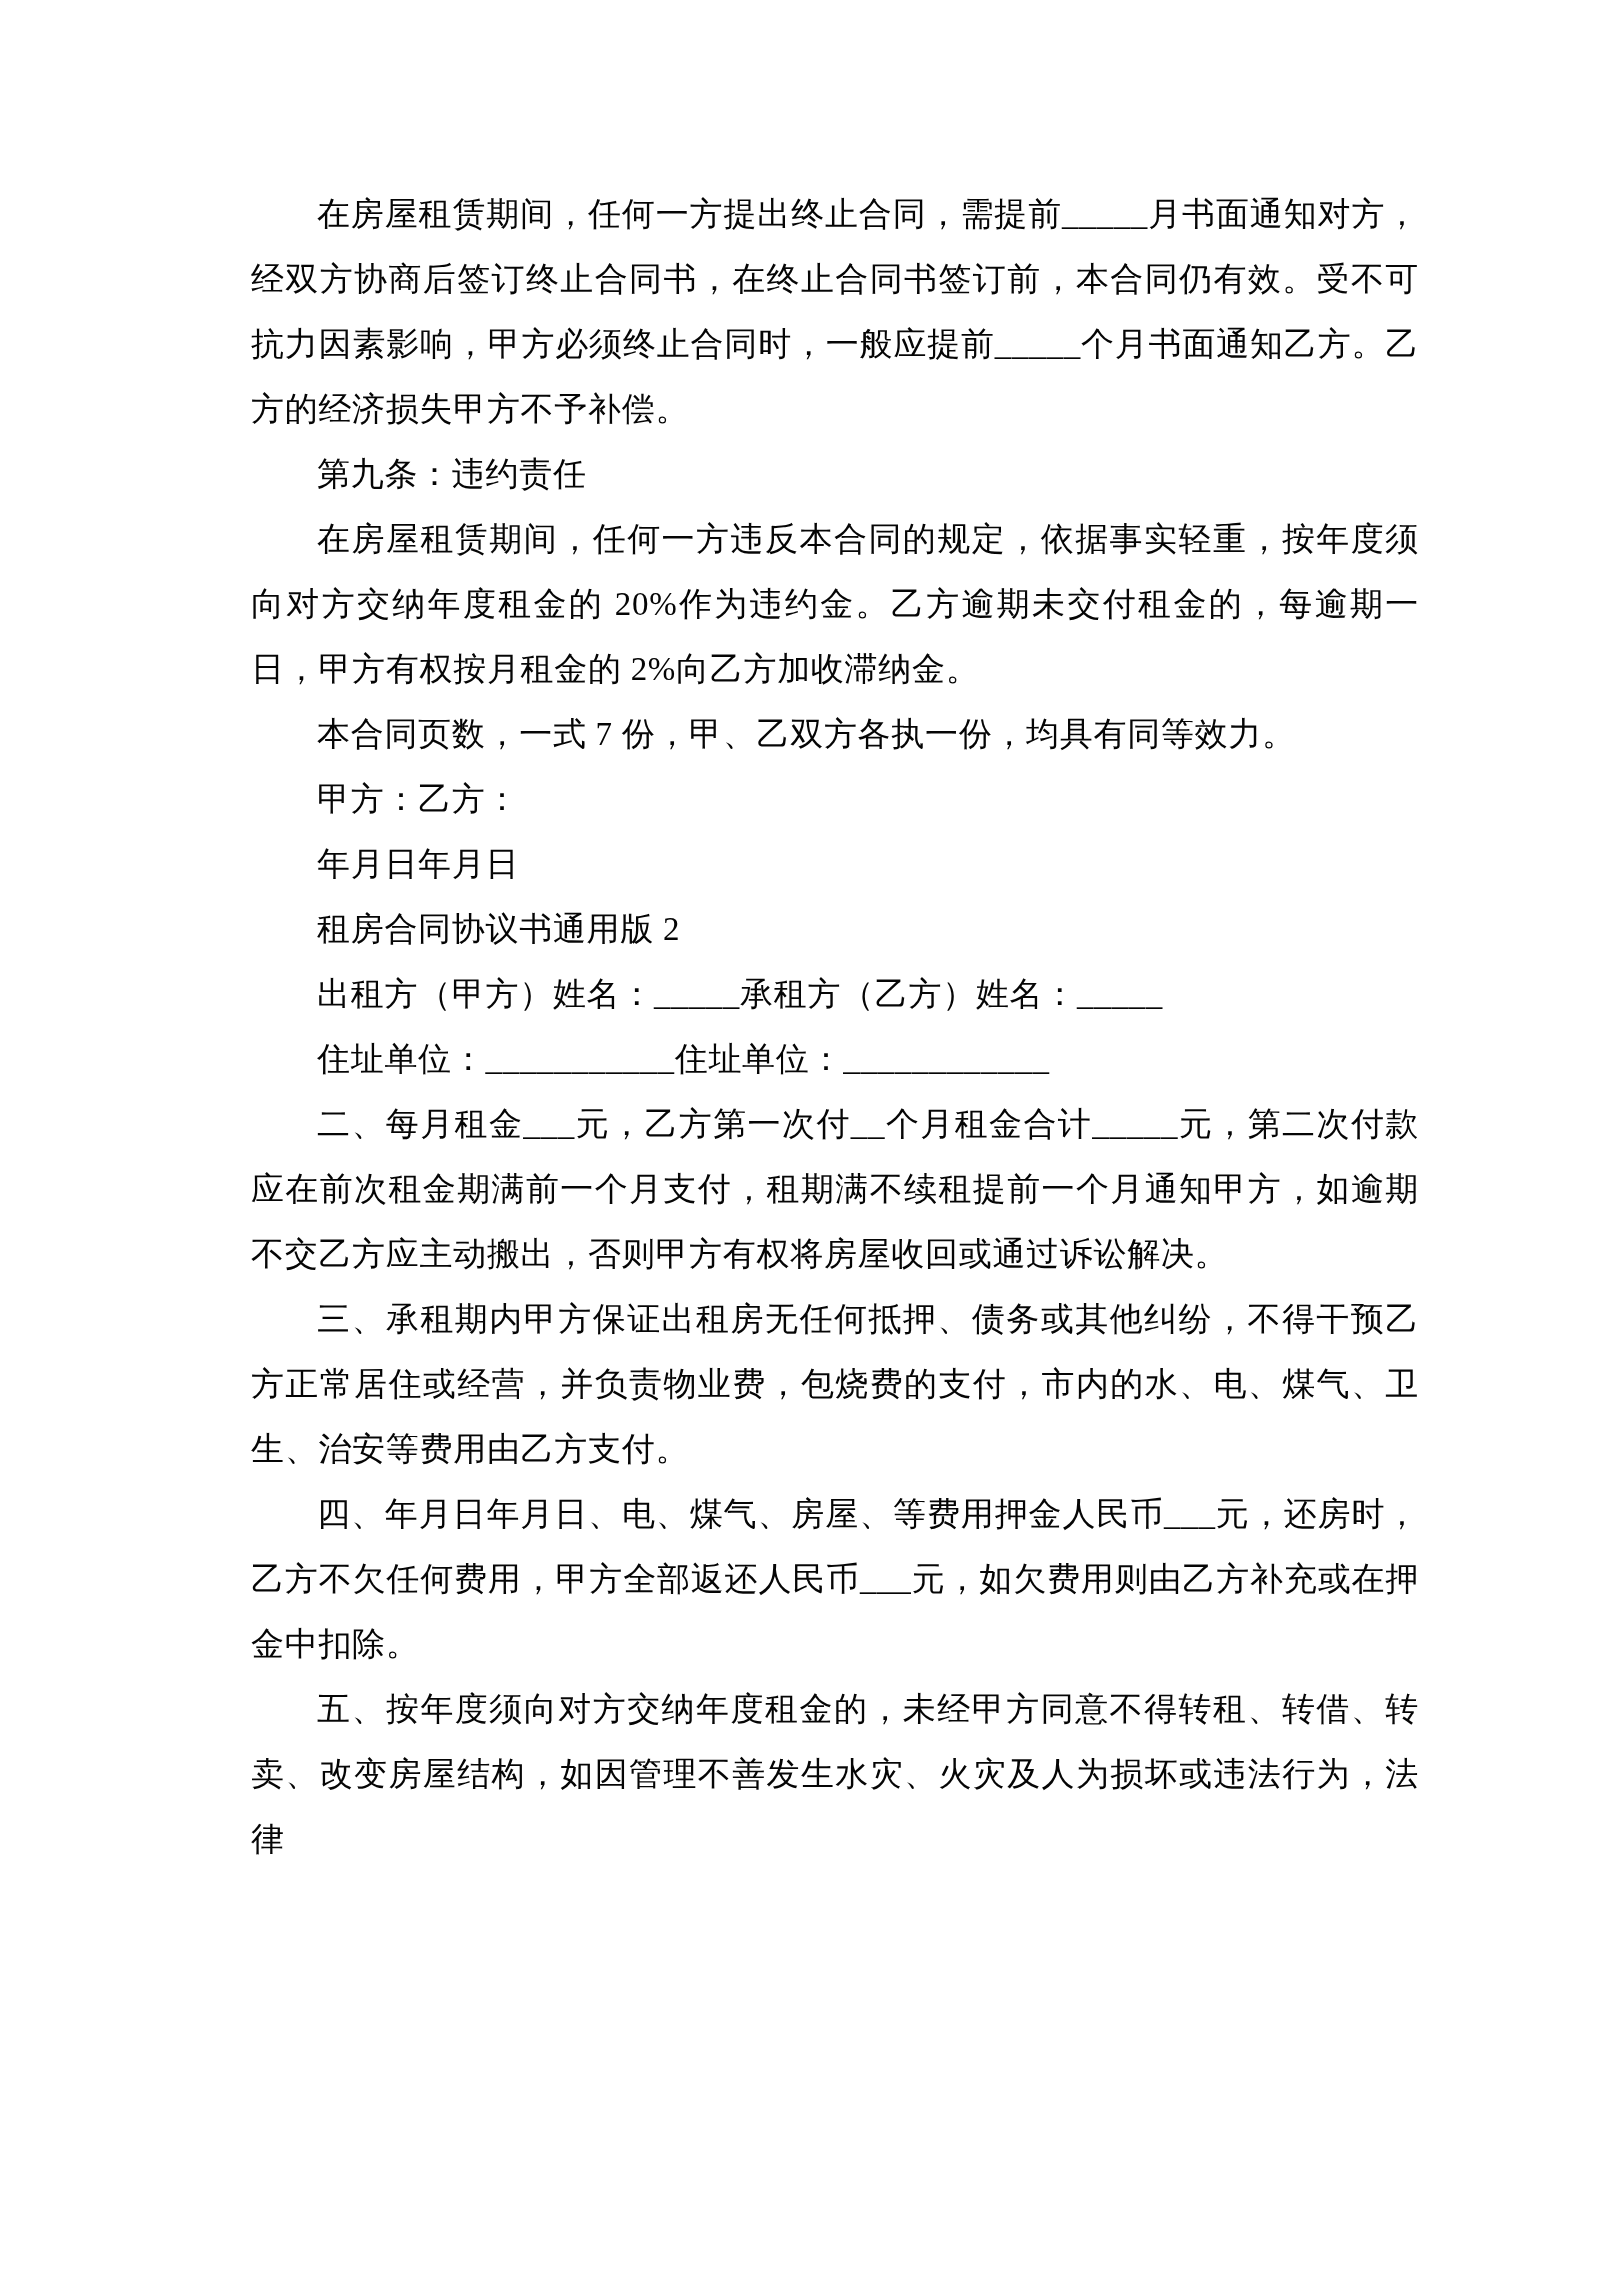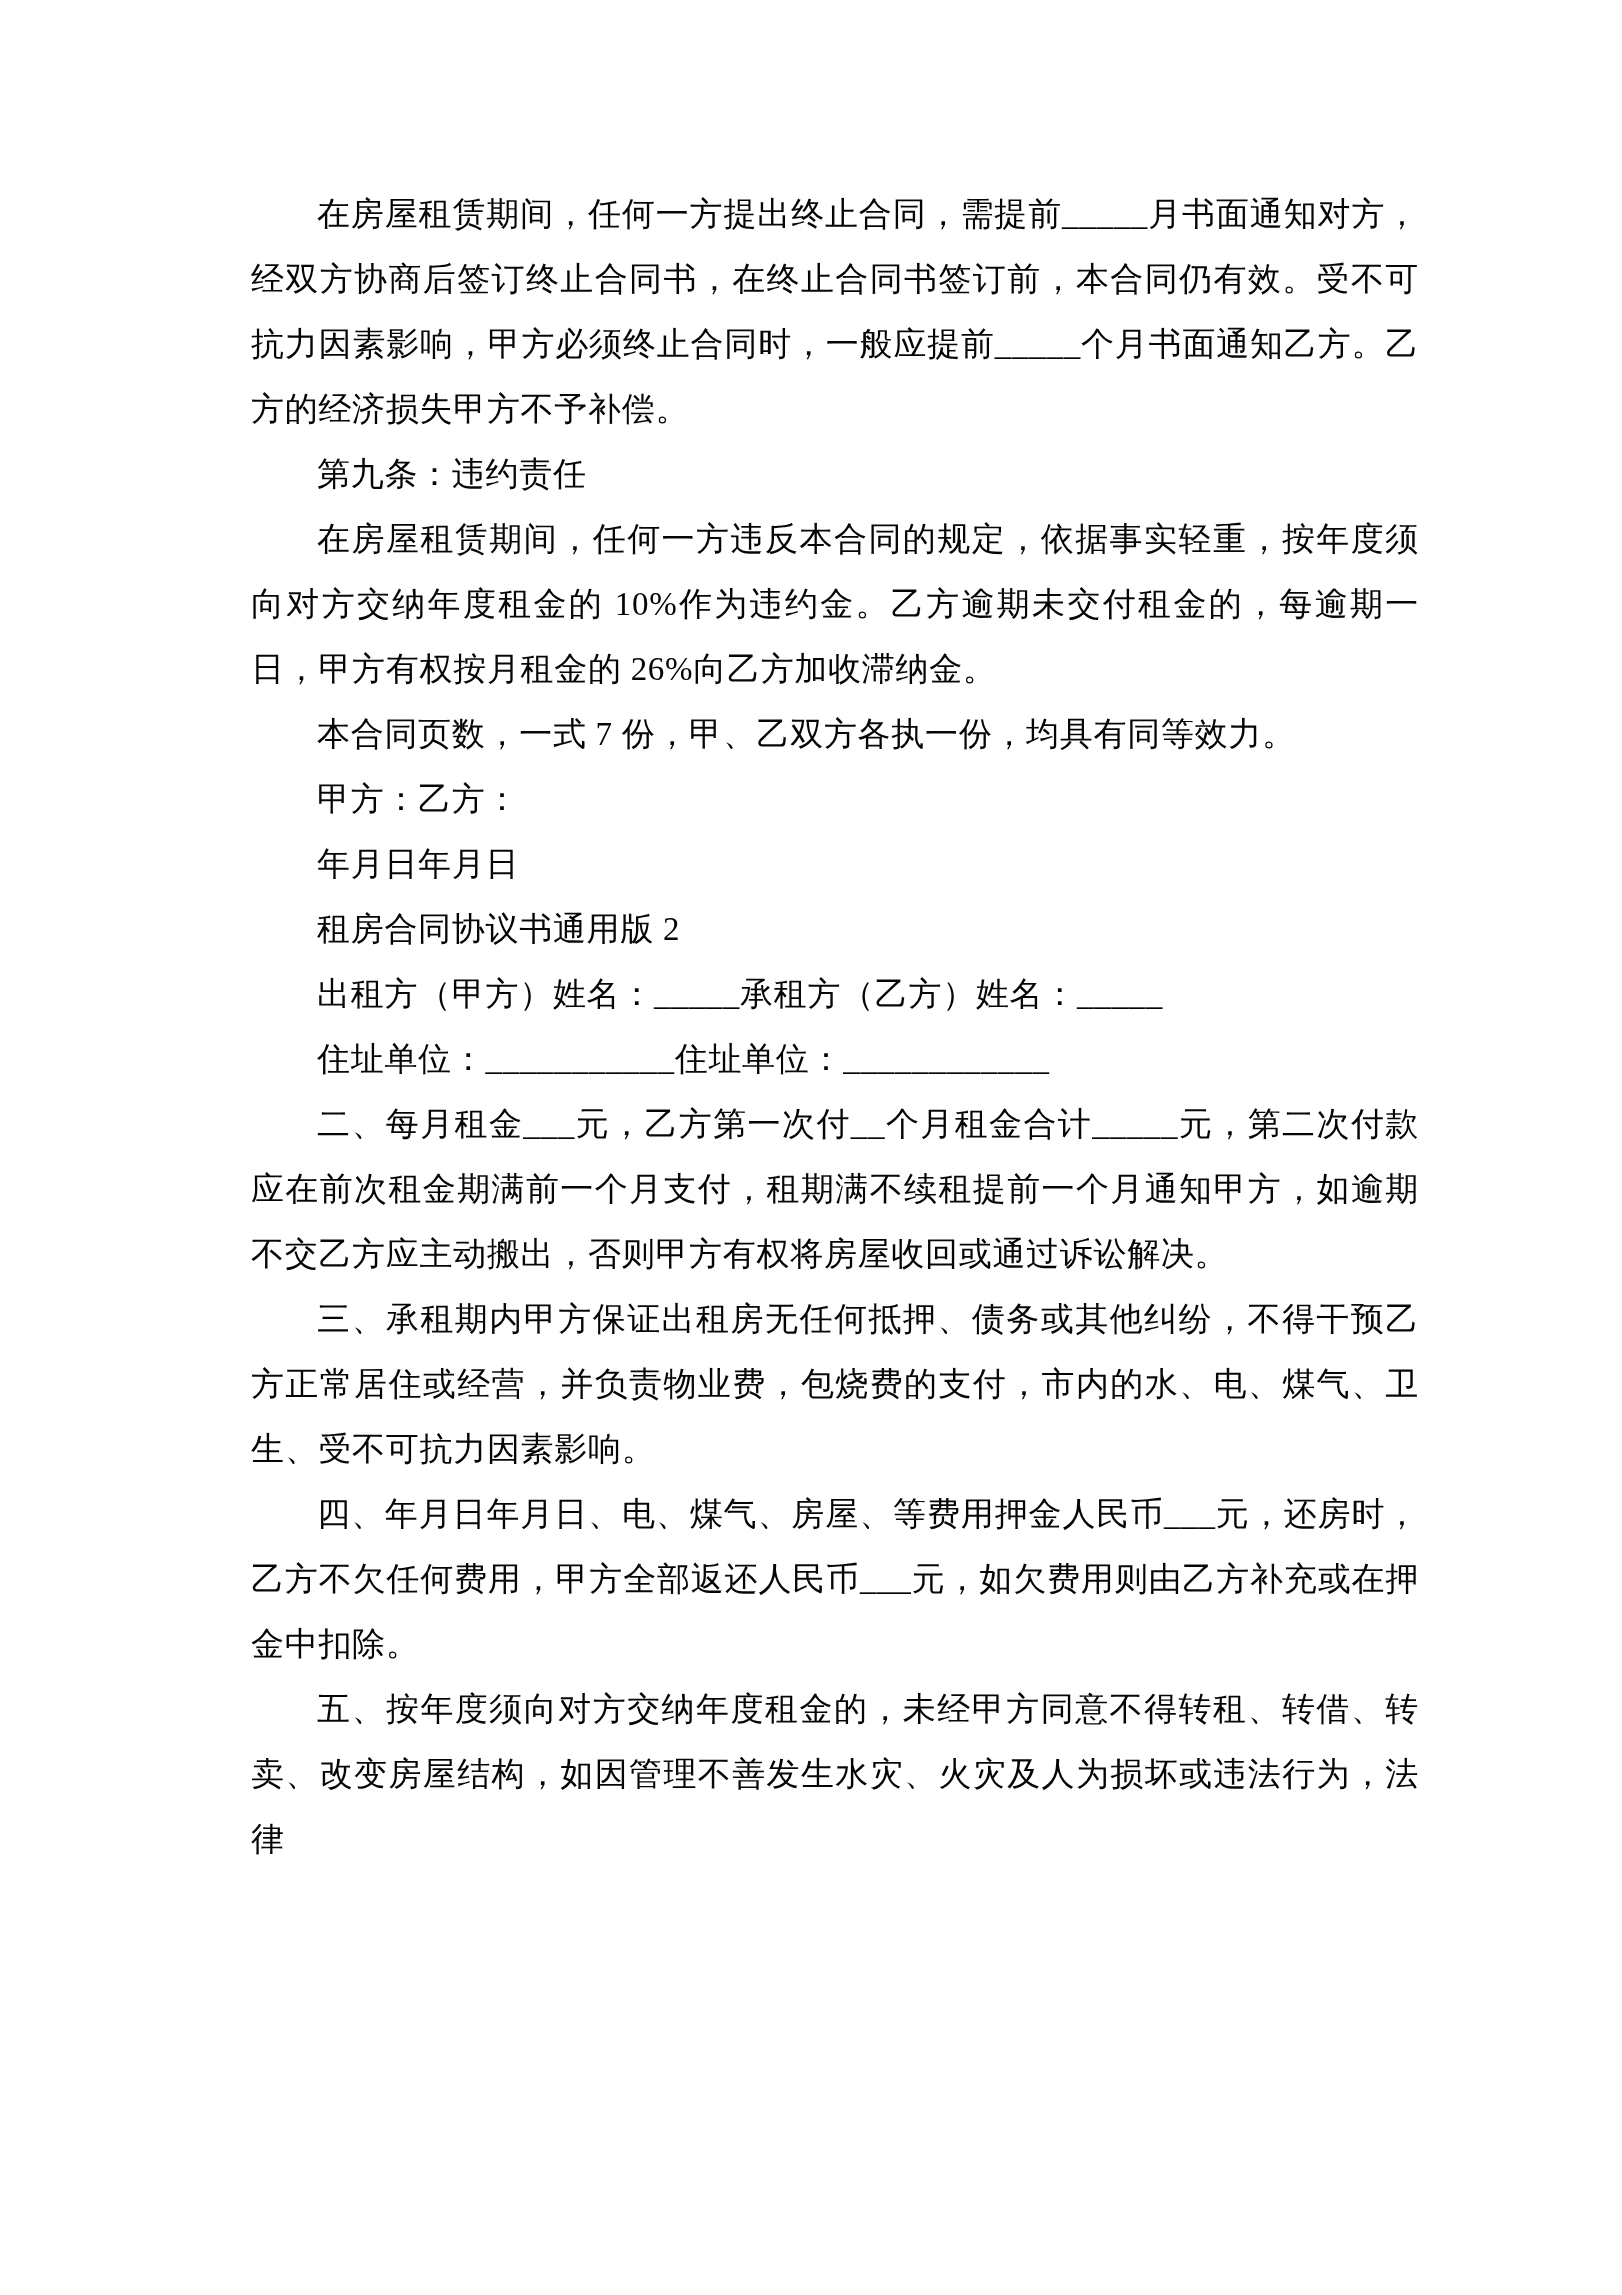--- a/index.html
+++ b/index.html
@@ -31,26 +31,26 @@
     text-align: justify;
   }
 </style>
 </head>
 <body>
 
 <div class="page">
   <div class="doc-body">
     <p>在房屋租赁期间，任何一方提出终止合同，需提前_____月书面通知对方，经双方协商后签订终止合同书，在终止合同书签订前，本合同仍有效。受不可抗力因素影响，甲方必须终止合同时，一般应提前_____个月书面通知乙方。乙方的经济损失甲方不予补偿。</p>
     <p>第九条：违约责任</p>
-    <p>在房屋租赁期间，任何一方违反本合同的规定，依据事实轻重，按年度须向对方交纳年度租金的 10%作为违约金。乙方逾期未交付租金的，每逾期一日，甲方有权按月租金的 26%向乙方加收滞纳金。</p>
+    <p>在房屋租赁期间，任何一方违反本合同的规定，依据事实轻重，按年度须向对方交纳年度租金的 20%作为违约金。乙方逾期未交付租金的，每逾期一日，甲方有权按月租金的 2%向乙方加收滞纳金。</p>
     <p>本合同页数，一式 7 份，甲、乙双方各执一份，均具有同等效力。</p>
     <p>甲方：乙方：</p>
     <p>年月日年月日</p>
     <p>租房合同协议书通用版 2</p>
     <p>出租方（甲方）姓名：_____承租方（乙方）姓名：_____</p>
     <p>住址单位：___________住址单位：____________</p>
     <p>二、每月租金___元，乙方第一次付__个月租金合计_____元，第二次付款应在前次租金期满前一个月支付，租期满不续租提前一个月通知甲方，如逾期不交乙方应主动搬出，否则甲方有权将房屋收回或通过诉讼解决。</p>
-    <p>三、承租期内甲方保证出租房无任何抵押、债务或其他纠纷，不得干预乙方正常居住或经营，并负责物业费，包烧费的支付，市内的水、电、煤气、卫生、受不可抗力因素影响。</p>
+    <p>三、承租期内甲方保证出租房无任何抵押、债务或其他纠纷，不得干预乙方正常居住或经营，并负责物业费，包烧费的支付，市内的水、电、煤气、卫生、治安等费用由乙方支付。</p>
     <p>四、年月日年月日、电、煤气、房屋、等费用押金人民币___元，还房时，乙方不欠任何费用，甲方全部返还人民币___元，如欠费用则由乙方补充或在押金中扣除。</p>
     <p>五、按年度须向对方交纳年度租金的，未经甲方同意不得转租、转借、转卖、改变房屋结构，如因管理不善发生水灾、火灾及人为损坏或违法行为，法律</p>
   </div>
 </div>
 
 
 </body></html>

